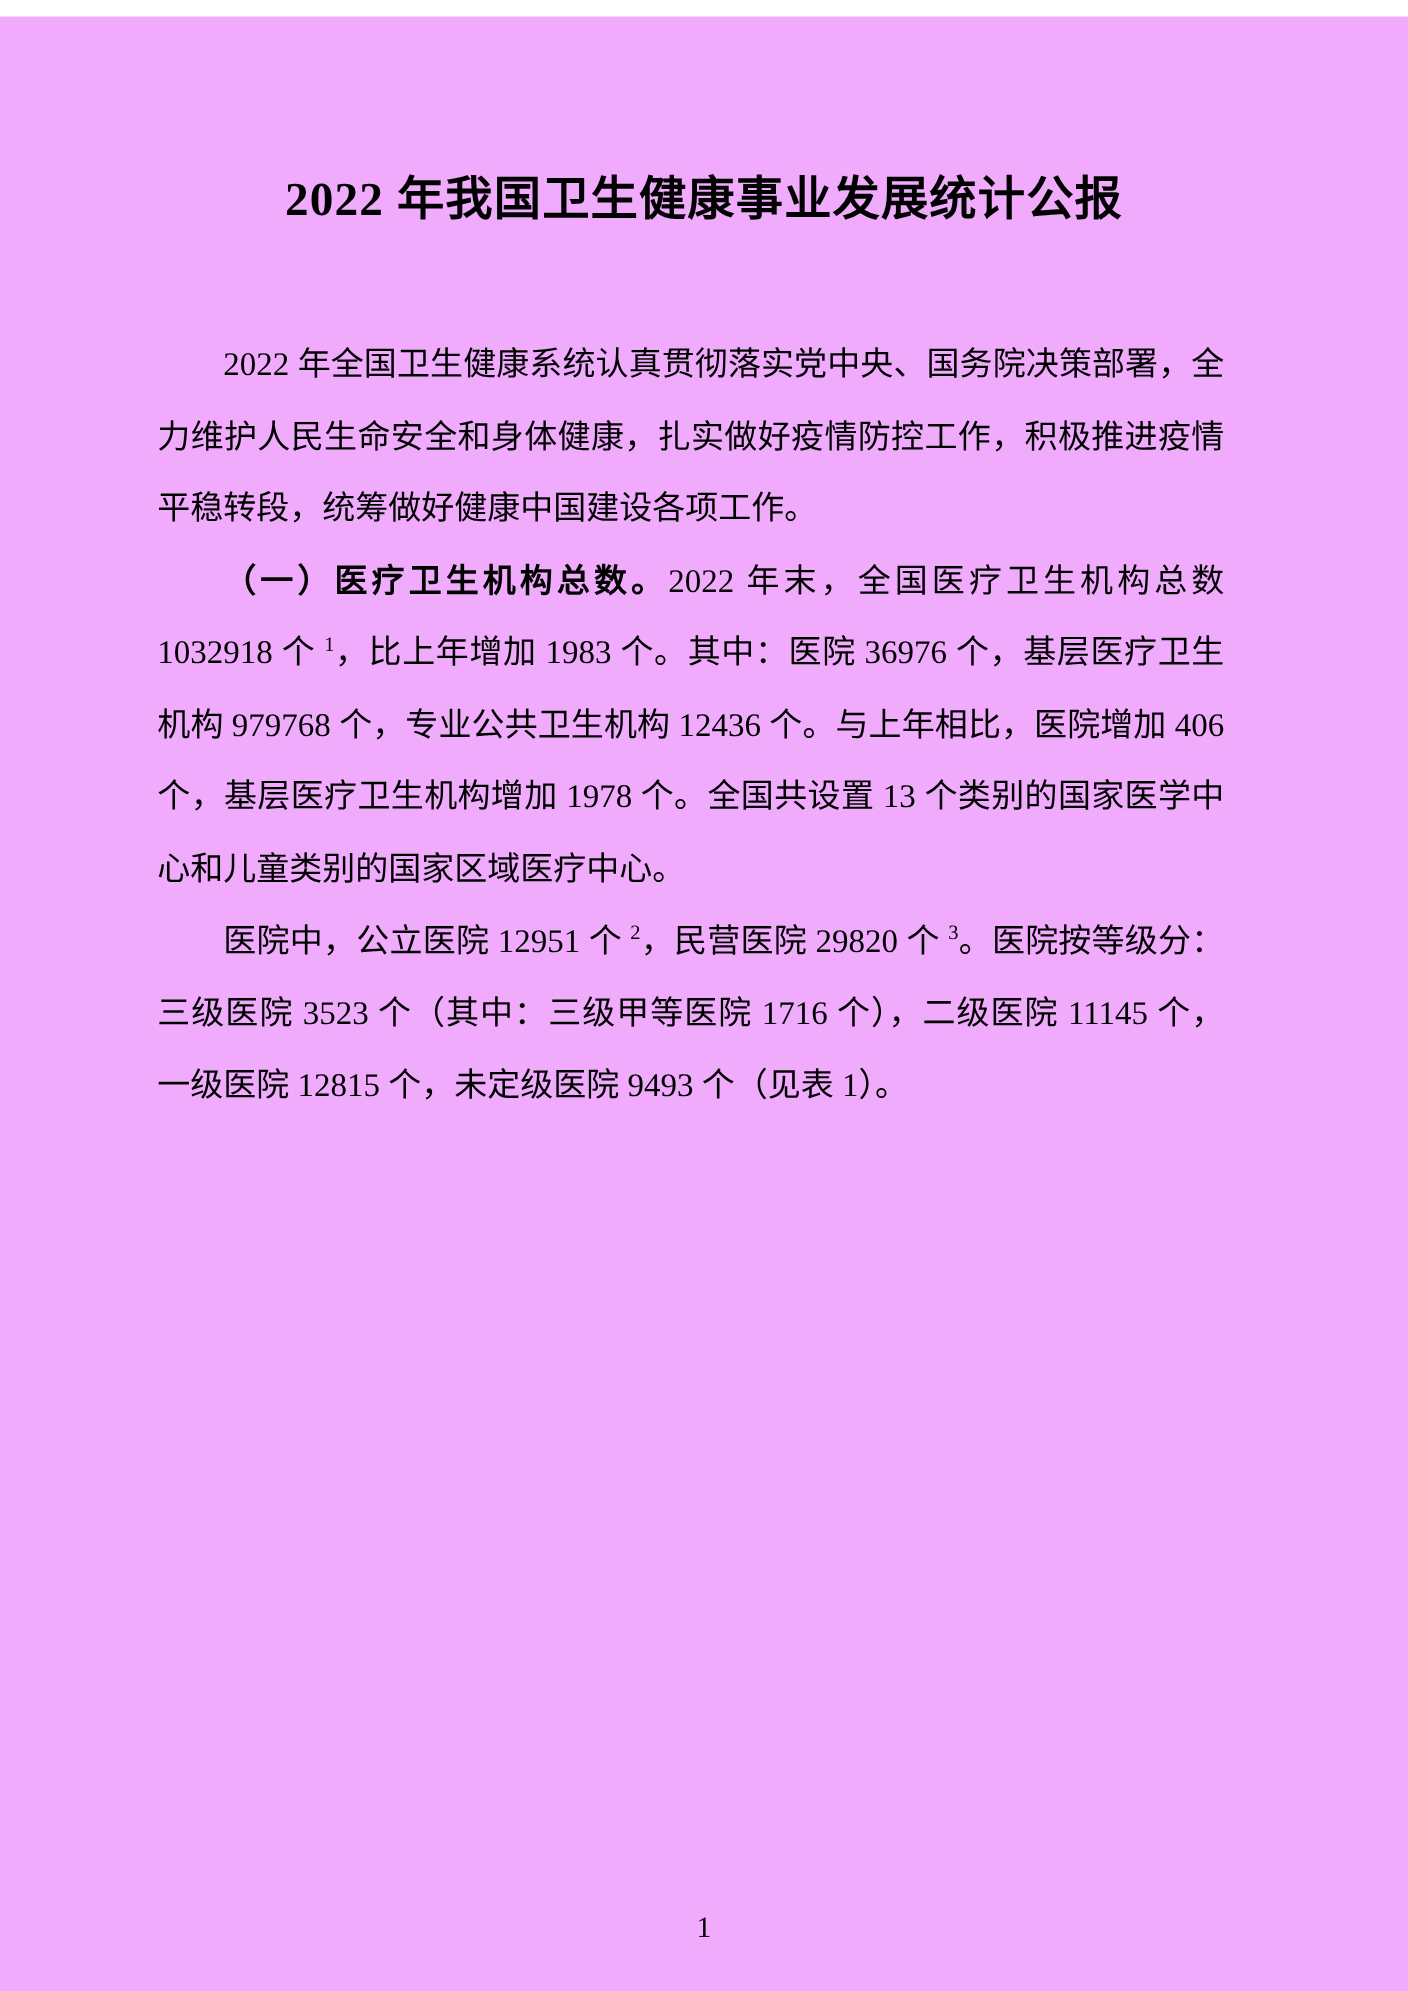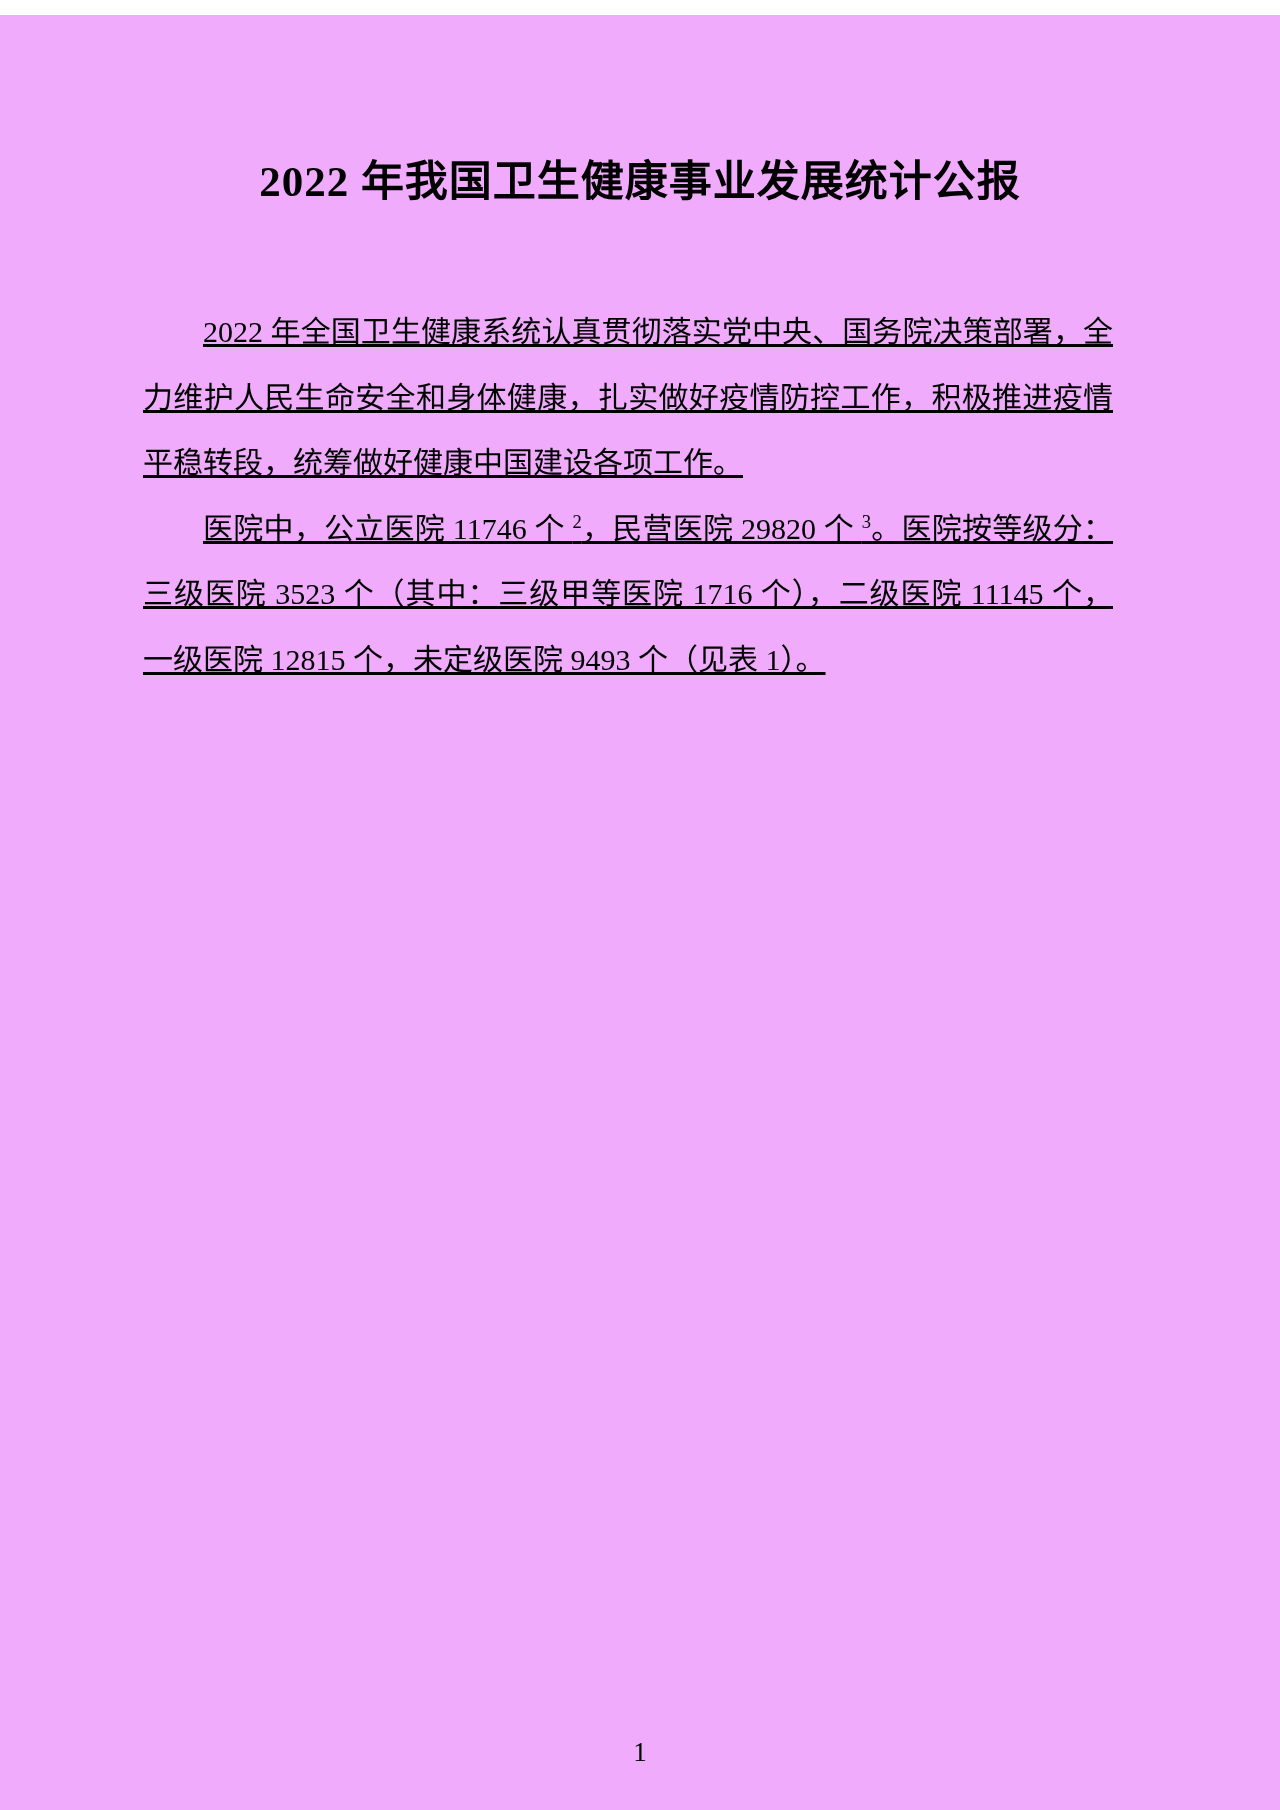--- a/index.html
+++ b/index.html
@@ -23,21 +23,21 @@
     letter-spacing: 1px;
     font-family: "Liberation Serif", "DejaVu Serif", serif;
   }
   .doc-body {
     margin: 88px 167px 0 143px;
     font-size: 30px;
     line-height: 65.5px;
     text-align: justify;
     text-justify: inter-ideograph;
   }
-  .para { text-indent: 2em; text-decoration: underline; }
+  .para { text-indent: 2em; }
   .section-heading {
     text-indent: 2em;
     font-size: 31px;
     font-weight: 700;
     line-height: 65.5px;
     font-family: "Liberation Sans", "DejaVu Sans", sans-serif;
   }
   .lead { font-weight: 700; }
   sup.fnref {
     font-size: 0.62em;
@@ -59,22 +59,23 @@
 
 <div class="page">
 
   <h1 class="doc-title">2022 年我国卫生健康事业发展统计公报</h1>
 
   <div class="doc-body">
 
     <p class="para">2022 年全国卫生健康系统认真贯彻落实党中央、国务院决策部署，全力维护人民生命安全和身体健康，扎实做好疫情防控工作，积极推进疫情平稳转段，统筹做好健康中国建设各项工作。</p>
 
 
+    <p class="para"><span class="lead">（一）医疗卫生机构总数。</span><span>2022 年末，全国医疗卫生机构总数 1032918 个 </span><sup class="fnref">1</sup><span>，比上年增加 1983 个。其中：医院 36976 个，基层医疗卫生机构 979768 个，专业公共卫生机构 12436 个。与上年相比，医院增加 406 个，基层医疗卫生机构增加 1978 个。全国共设置 13 个类别的国家医学中心和儿童类别的国家区域医疗中心。</span></p>
 
-    <p class="para"><span>医院中，公立医院 11746 个 </span><sup class="fnref">2</sup><span>，民营医院 29820 个 </span><sup class="fnref">3</sup><span>。医院按等级分：三级医院 3523 个（其中：三级甲等医院 1716 个），二级医院 11145 个，一级医院 12815 个，未定级医院 9493 个（见表 1）。</span></p>
+    <p class="para"><span>医院中，公立医院 12951 个 </span><sup class="fnref">2</sup><span>，民营医院 29820 个 </span><sup class="fnref">3</sup><span>。医院按等级分：三级医院 3523 个（其中：三级甲等医院 1716 个），二级医院 11145 个，一级医院 12815 个，未定级医院 9493 个（见表 1）。</span></p>
 
 
   </div>
 
   <div class="page-footer">
     <span>1</span>
   </div>
 
 </div>
 

